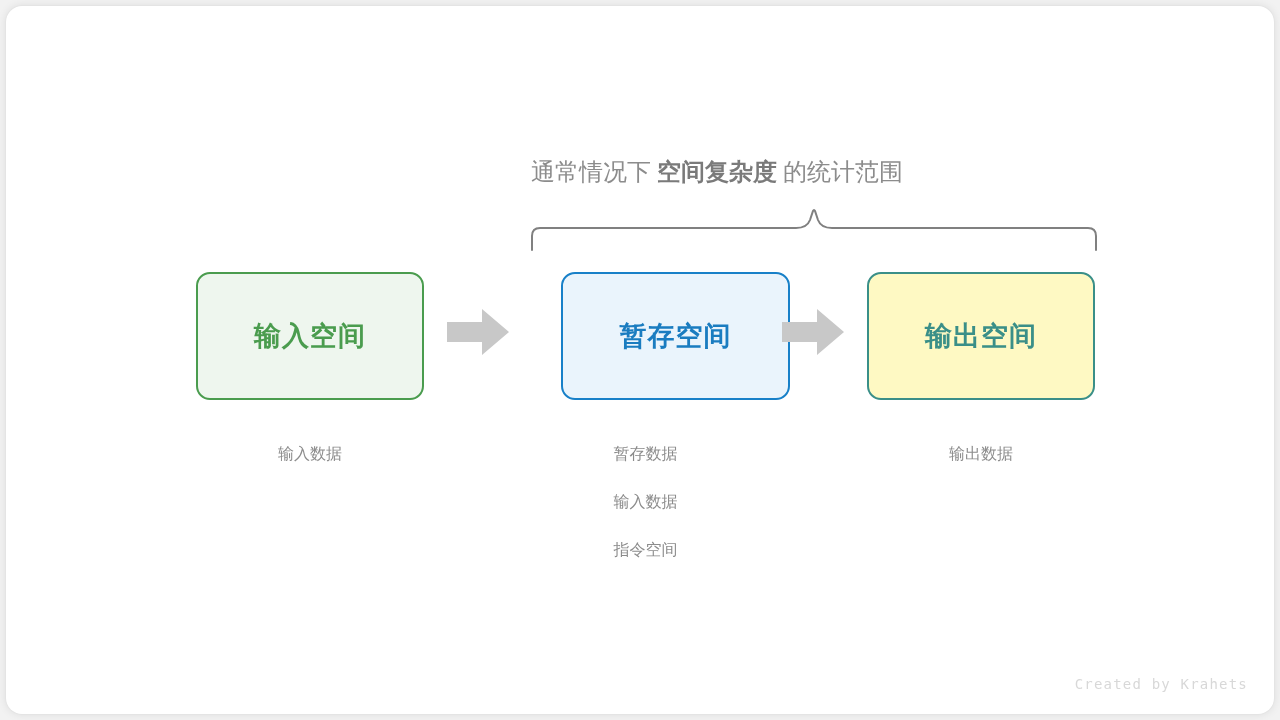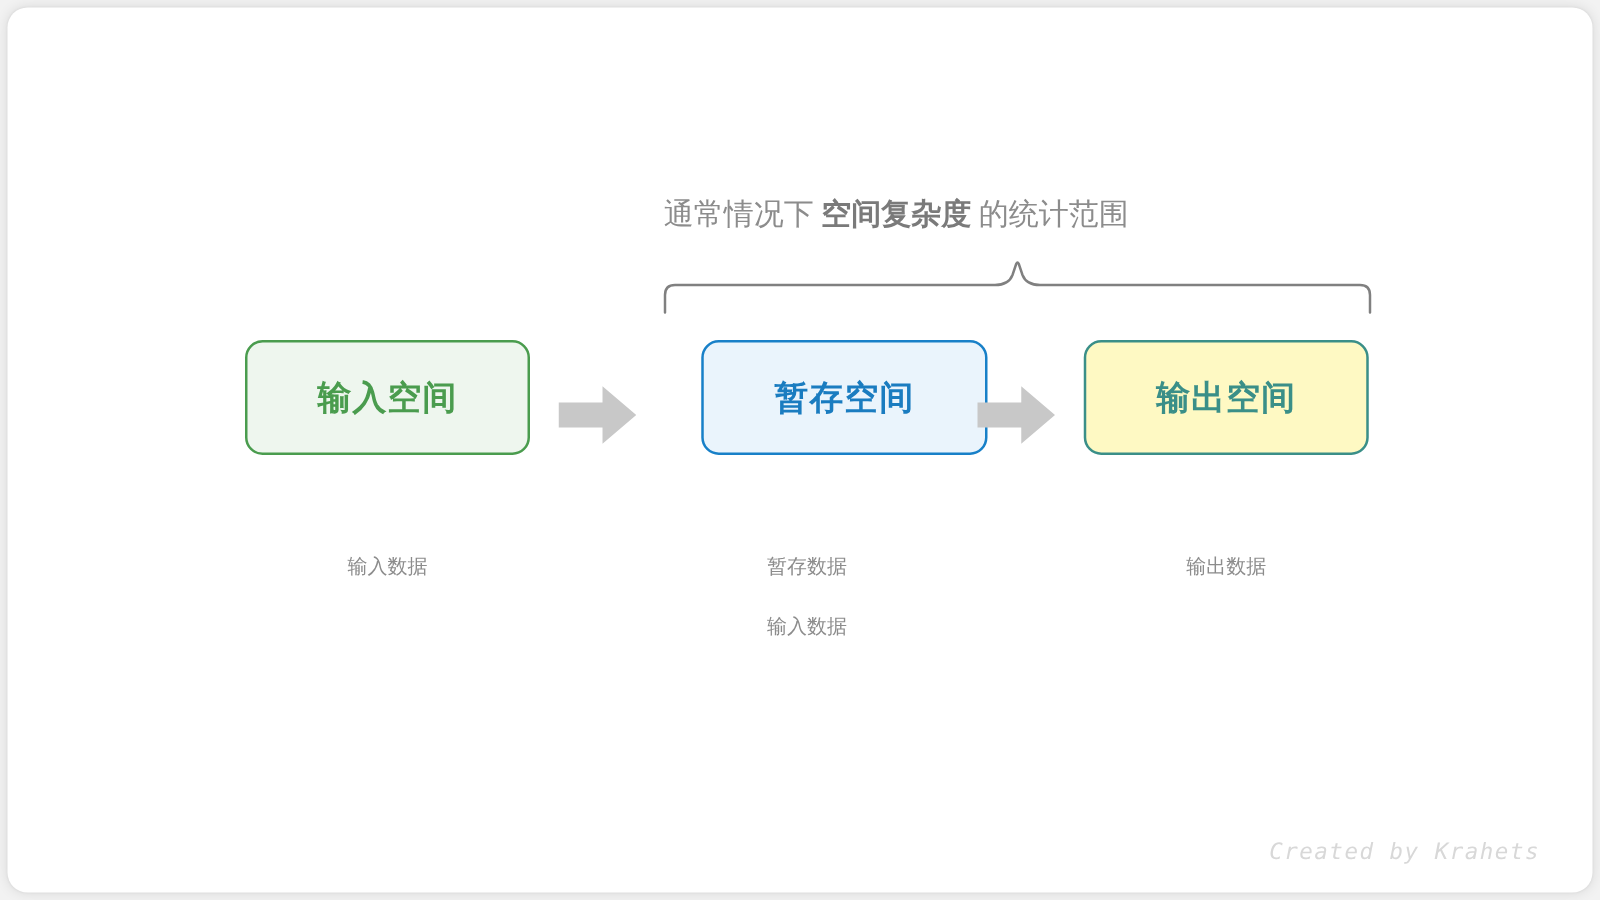--- a/index.html
+++ b/index.html
@@ -60,21 +60,21 @@
   #brace {
     position: absolute;
     left: 518px;
     top: 196px;
   }
 
   
   .node-box {
     position: absolute;
     top: 266px;
-    height: 92px;
+    height: 128px;
     border-radius: 14px;
     border-width: 2px;
     border-style: solid;
     box-sizing: border-box;
     display: flex;
     align-items: center;
     justify-content: center;
   }
   .node-label {
     font-size: 27px;
@@ -123,27 +123,26 @@
     font-size: 16px;
     line-height: 48px;
   }
   #caption-input  { left: 190px; width: 228px; }
   #caption-temp   { left: 525px; width: 229px; font-family: Liberation Serif, serif; }
   #caption-output { left: 861px; width: 228px; }
 
   
   #watermark {
     position: absolute;
-    right: 42px;
+    right: 26px;
     bottom: 22px;
     font-family: "DejaVu Sans Mono", "Liberation Mono", monospace;
-    font-size: 18px;
+    font-size: 14px;
     letter-spacing: 1.2px;
     color: #d8d8d8;
-    font-style: italic;
   }
 </style>
 </head>
 <body>
 
 <div id="canvas">
   <div id="card">
 
     <div id="brace-caption">
       <span class="plain">通常情况下</span><span class="strong">空间复杂度</span><span class="plain">的统计范围</span>
@@ -179,20 +178,21 @@
       </svg>
     </div>
 
     <div class="caption-col" id="caption-input">
       <div>输入数据</div>
     </div>
 
     <div class="caption-col" id="caption-temp">
       <div>暂存数据</div>
       <div>输入数据</div>
+      <div>指令空间</div>
     </div>
 
     <div class="caption-col" id="caption-output">
       <div>输出数据</div>
     </div>
 
     <div id="watermark">Created by Krahets</div>
 
   </div>
 </div>

